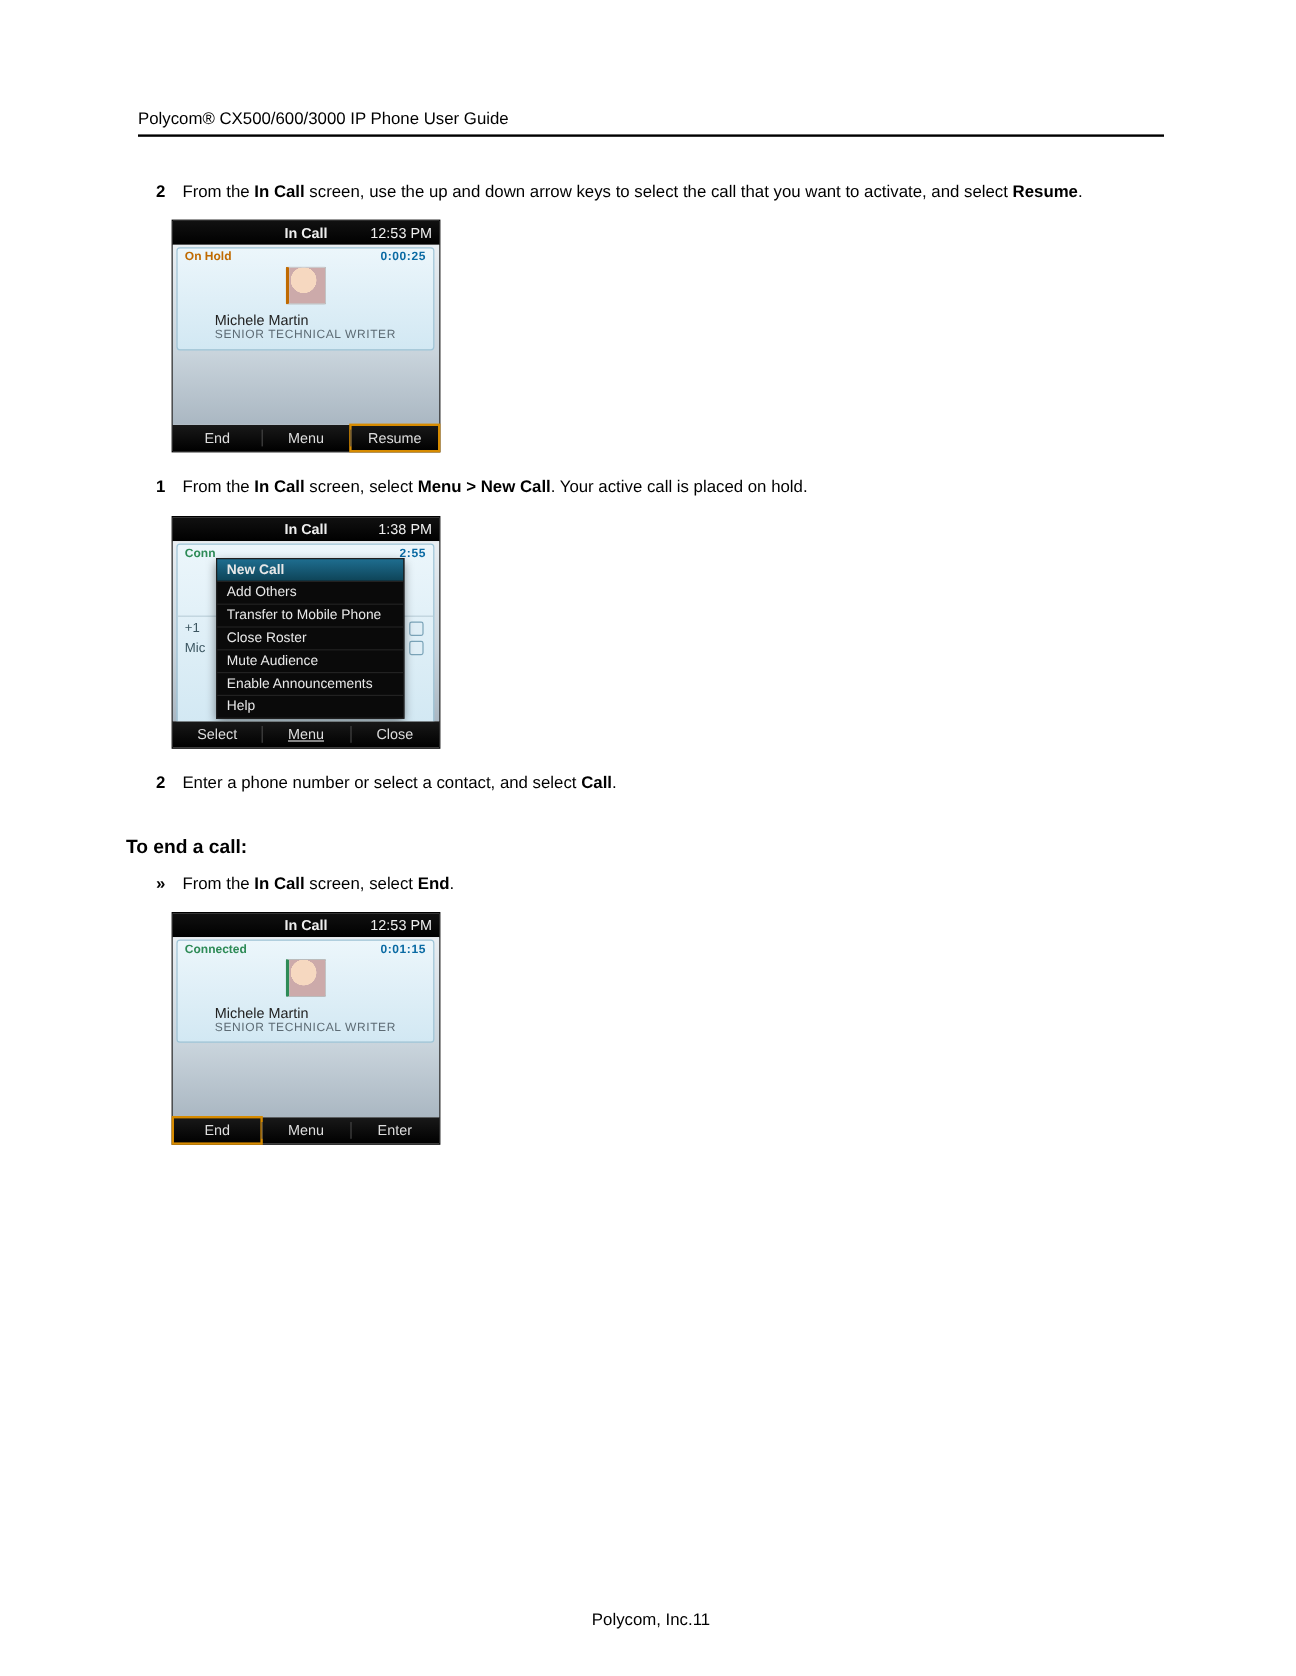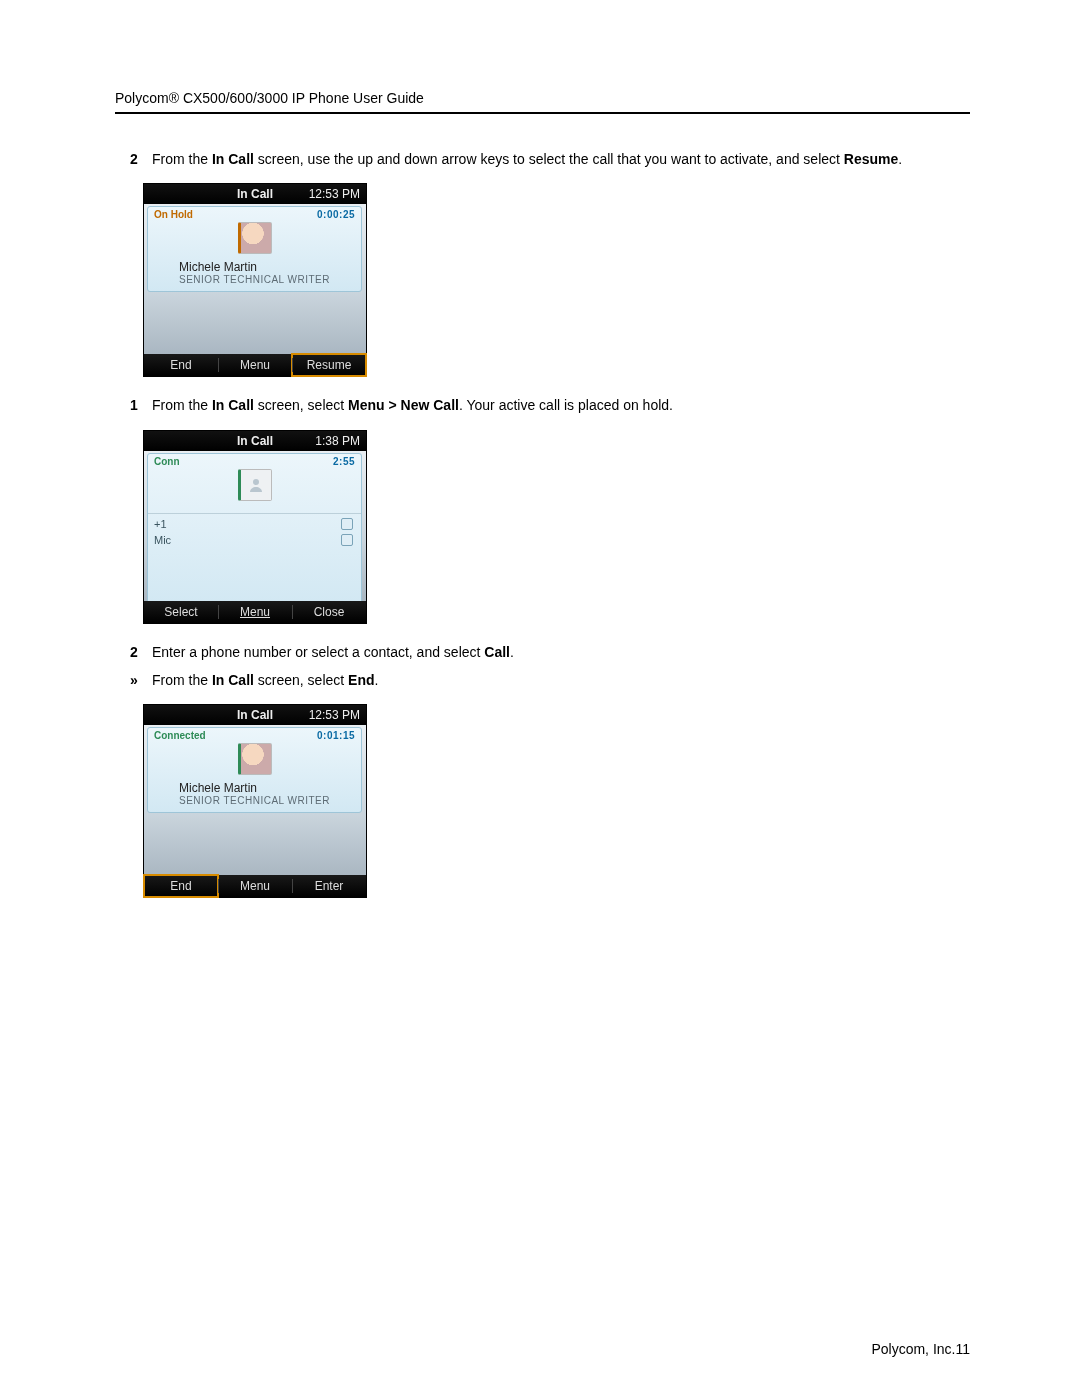--- a/index.html
+++ b/index.html
@@ -46,21 +46,21 @@
     margin-top: 36px;
     margin-bottom: 10px;
     margin-left: -10px;
   }
   .footer {
     position: absolute;
     bottom: 40px;
     left: 115px;
     right: 110px;
     display: flex;
-    justify-content: flex-end;
+    justify-content: center;
     font-size: 14px;
   }
 
   
   .phone {
     width: 222px;
     border: 1px solid #000;
     margin: 14px 0 18px 28px;
     font-family: "Segoe UI", Tahoma, sans-serif;
     font-size: 11px;
@@ -244,20 +244,29 @@
         <div class="mini-row">
             <span>+1</span>
             <span class="mini-icon"></span>
           </div>
         <div class="mini-row" style="margin-top:4px;">
             <span>Mic</span>
             <span class="mini-icon"></span>
           </div>
       </div>
 
+      <div class="menu">
+        <div class="sel">New Call</div>
+        <div>Add Others</div>
+        <div>Transfer to Mobile Phone</div>
+        <div>Close Roster</div>
+        <div>Mute Audience</div>
+        <div>Enable Announcements</div>
+        <div>Help</div>
+      </div>
     </div>
     <div class="ph-soft">
       <div>
           <span>Select</span>
         </div>
       <div>
           <span style="text-decoration:underline">Menu</span>
         </div>
       <div>
           <span>Close</span>
@@ -265,20 +274,21 @@
     </div>
   </div>
 
   <div class="step-row">
     <div class="step-num">2</div>
     <div class="step-text">
       <span>Enter a phone number or select a contact, and select </span><b>Call</b><span>.</span>
     </div>
   </div>
 
+  <div class="section-h">To end a call:</div>
 
   <div class="step-row">
     <div class="step-bullet">»</div>
     <div class="step-text">
       <span>From the </span><b>In Call</b><span> screen, select </span><b>End</b><span>.</span>
     </div>
   </div>
 
   <div class="phone">
     <div class="ph-bar ph-bar-wrap">

